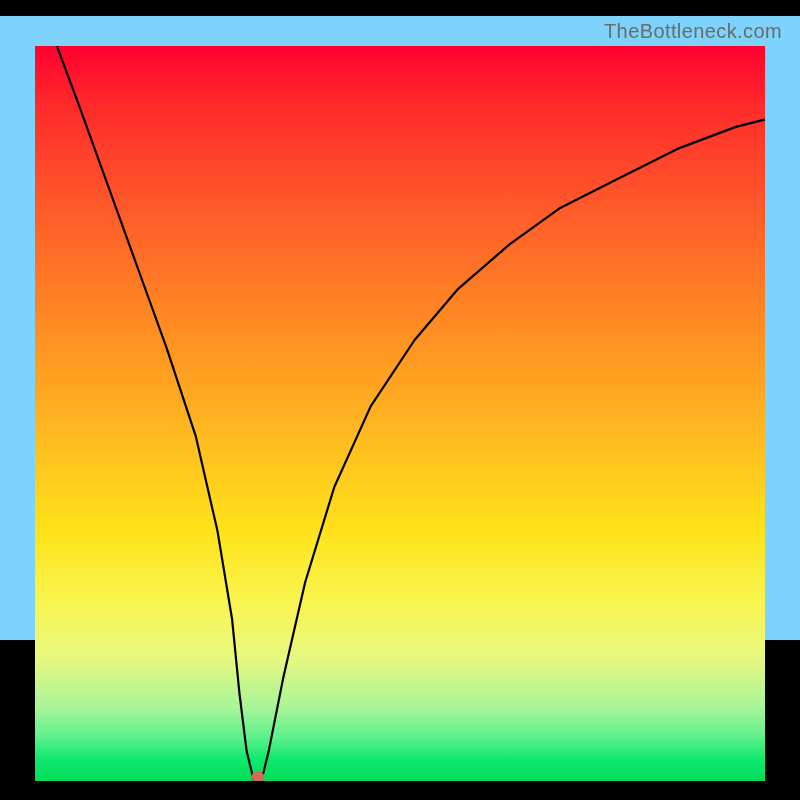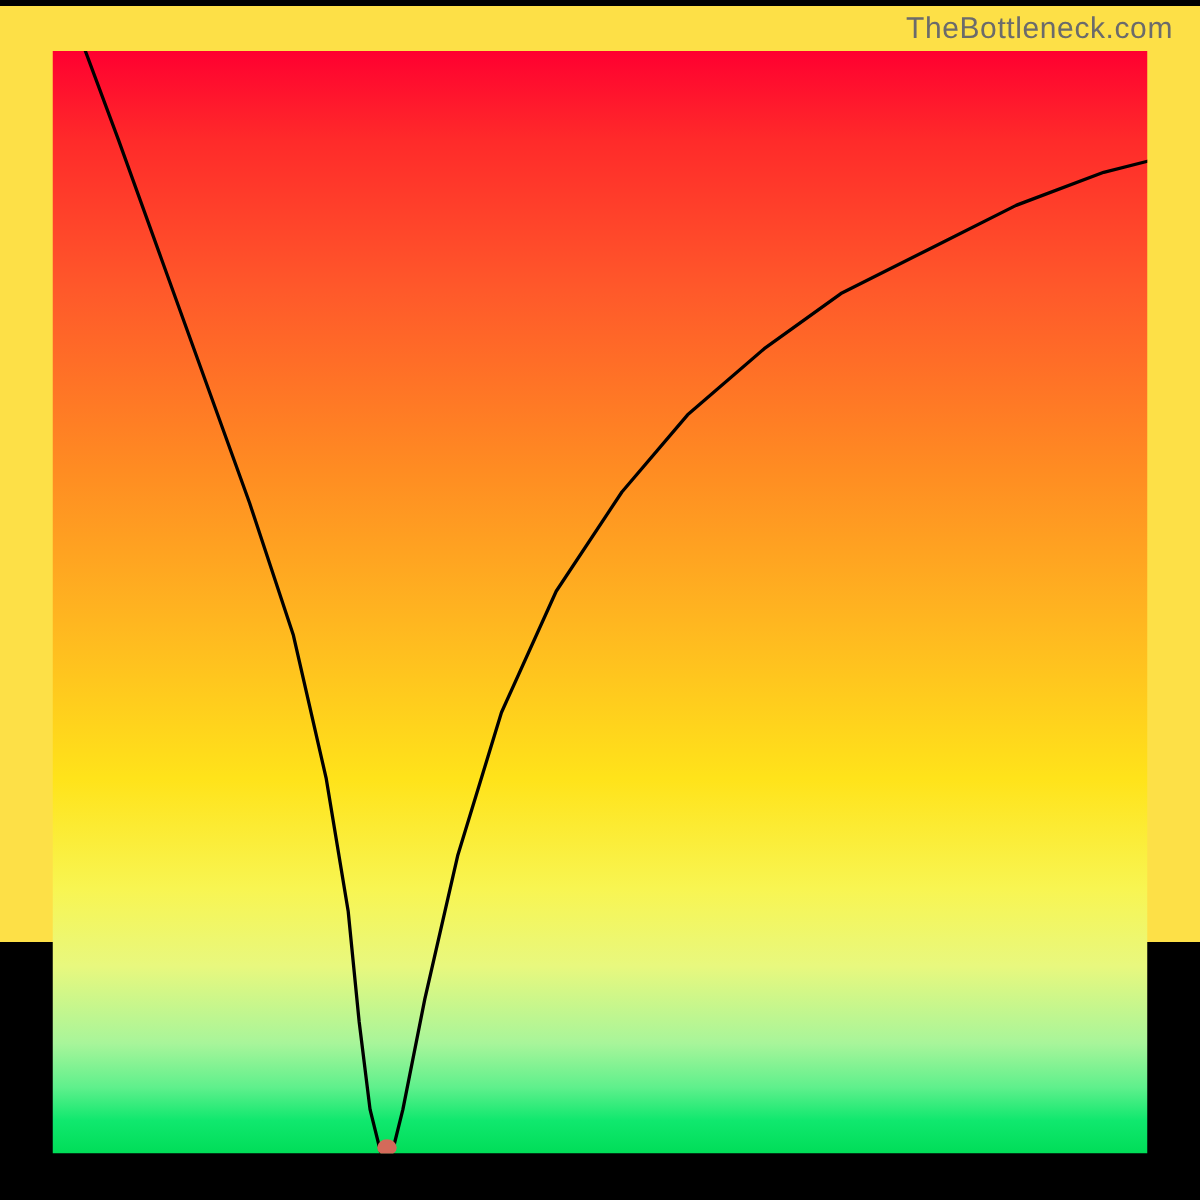--- a/index.html
+++ b/index.html
@@ -6,25 +6,25 @@
     margin: 0;
     padding: 0;
     width: 800px;
     height: 800px;
     background: #000;
     overflow: hidden;
     font-family: Arial, Helvetica, sans-serif;
   }
   .outer-frame {
     position: absolute;
-    top: 4px;
+    top: 16px;
     left: 0;
     width: 800px;
     height: 624px;
-    background: #fde047;
+    background: #7dd3fc;
   }
   .watermark {
     position: absolute;
     top: 4px;
     right: 18px;
     color: #6b6b6b;
     font-size: 20px;
     font-weight: 400;
     letter-spacing: 0.4px;
   }

